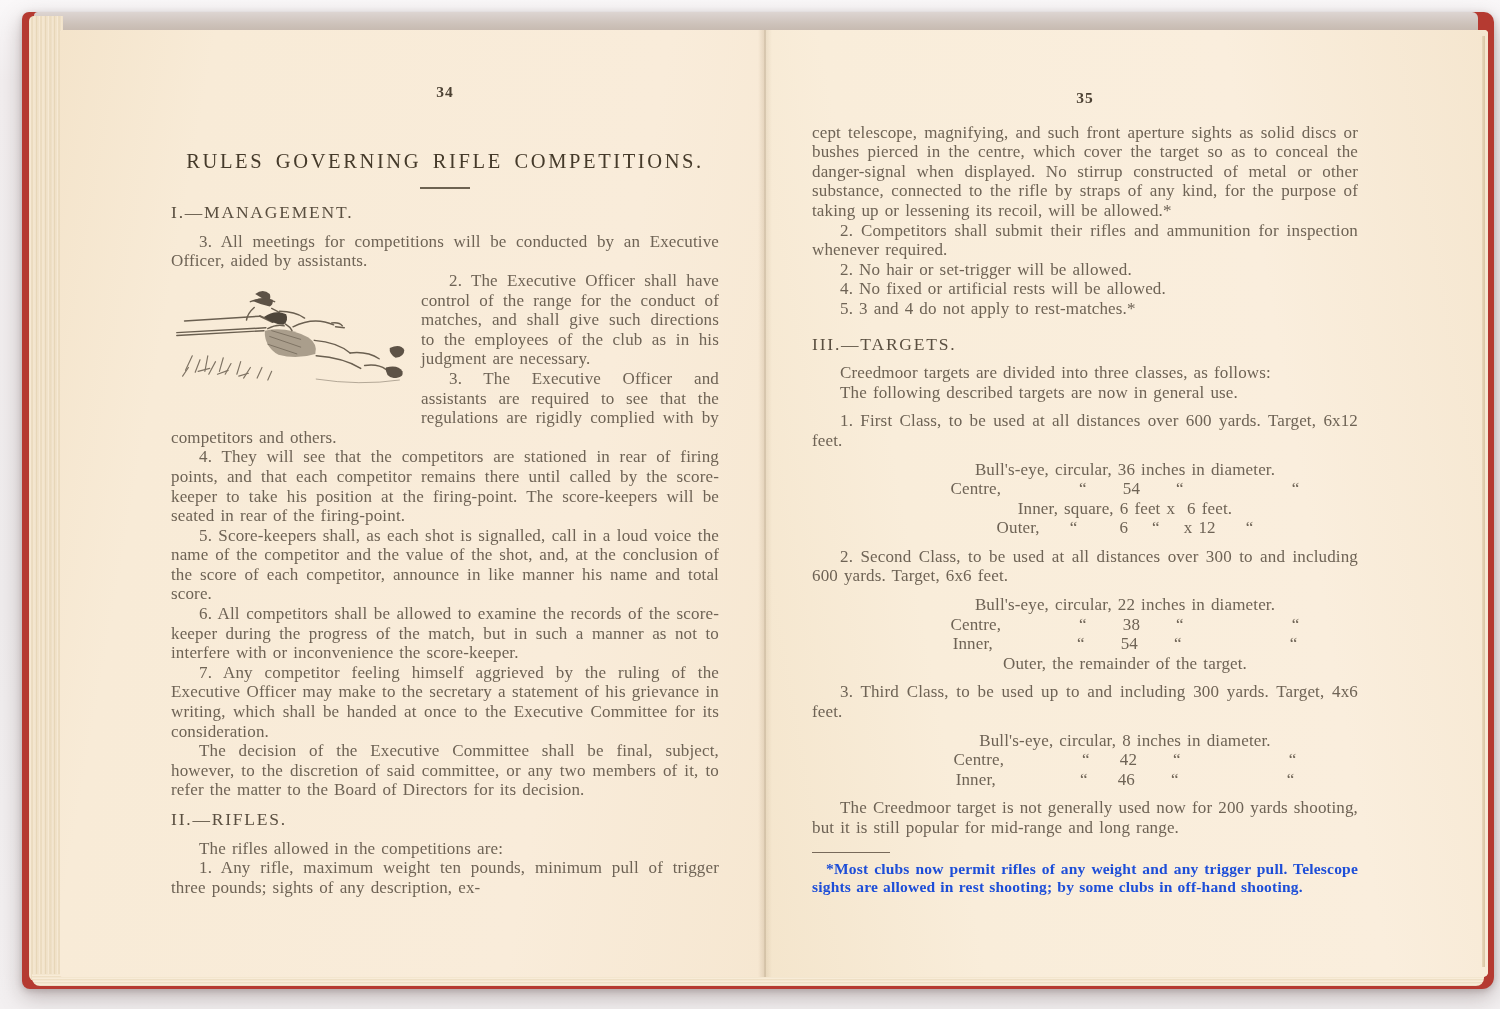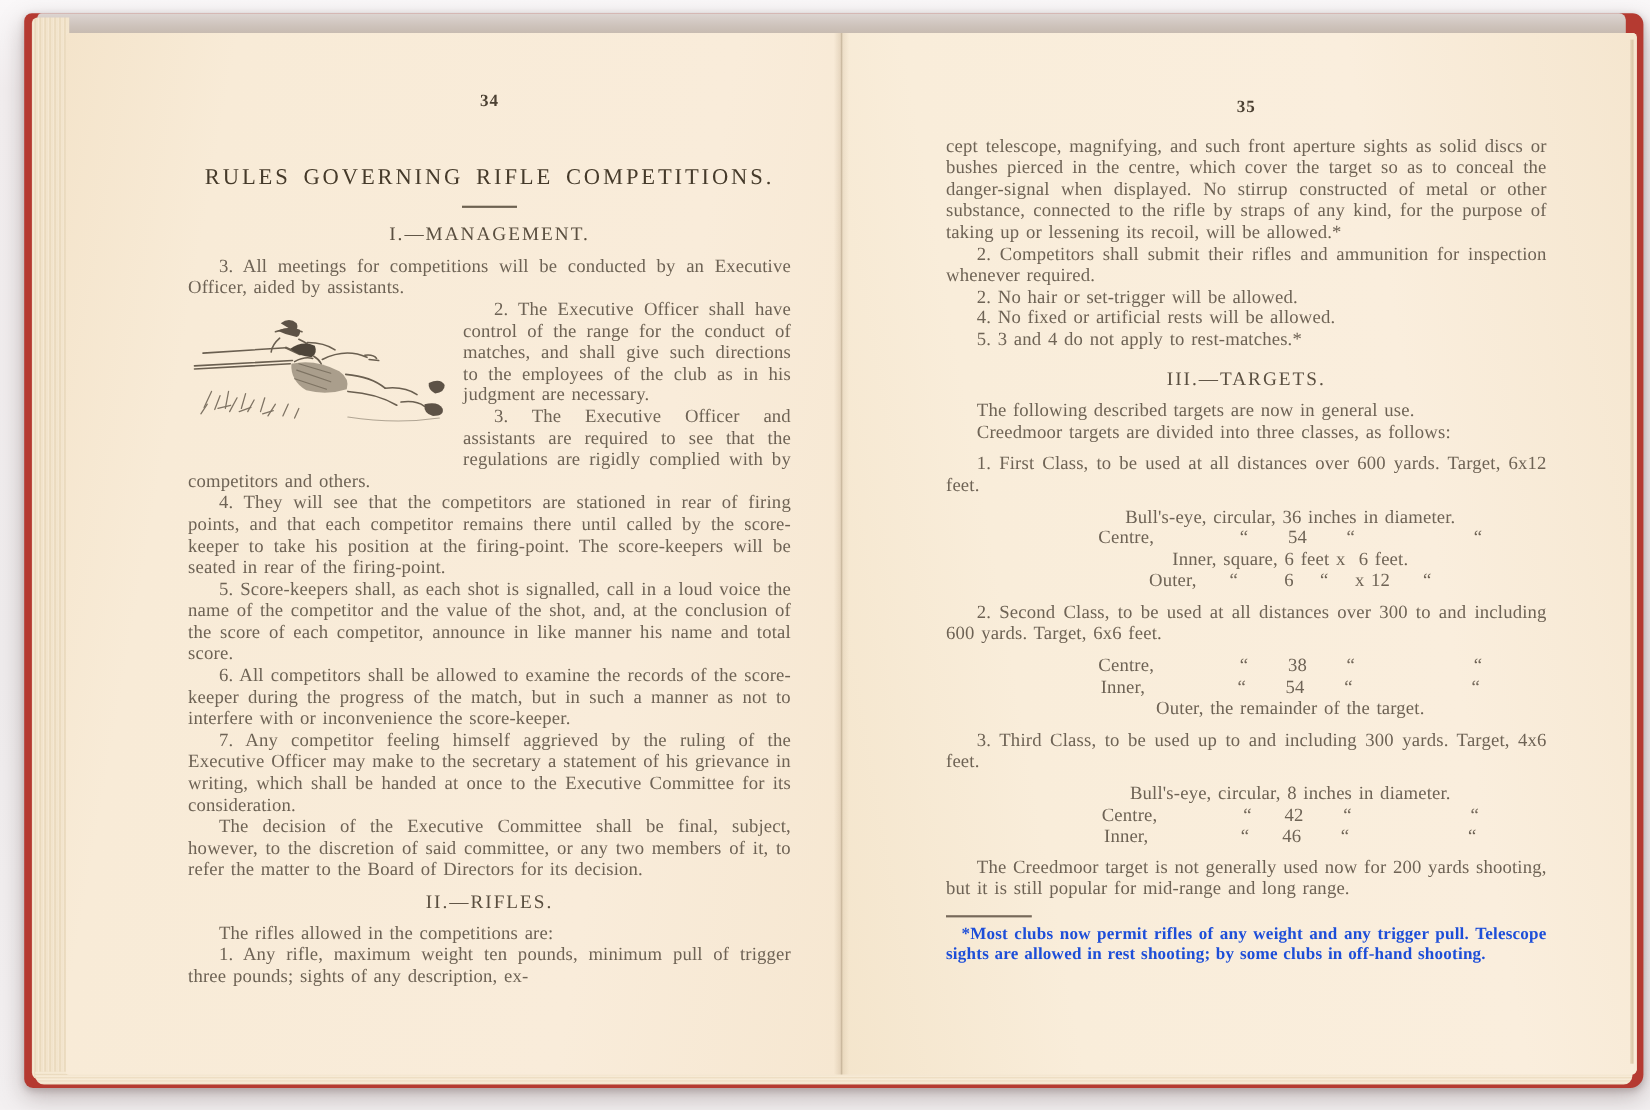--- a/index.html
+++ b/index.html
@@ -53,29 +53,29 @@
   .right-edge-line{
     position:absolute;right:3px;top:6px;bottom:10px;width:3px;
     background:linear-gradient(to right,#e8d7ba,#d9c5a4);
   }
   
   .col{
     position:absolute;z-index:5;color:#6e6355;
     font-size:17px;line-height:19.6px;word-spacing:1.6px;letter-spacing:.15px;
   }
   .col-left{left:171px;top:82px;width:548px;}
-  .col-right{left:860px;top:88px;width:546px;}
+  .col-right{left:812px;top:88px;width:546px;}
   .pagenum{text-align:center;font-size:15.5px;font-weight:bold;color:#4c4133;letter-spacing:1px;}
   .page-title{
     margin-top:50px;text-align:center;font-weight:normal;font-size:20.5px;
     letter-spacing:2.6px;color:#453a2a;word-spacing:4px;
   }
   .title-rule{width:50px;height:2px;background:#6d6251;margin:16px auto 14px;}
   .sec-heading{
-    text-align:center;font-size:17.5px;letter-spacing:1.8px;color:#5a4f40;
+    text-align:left;font-size:17.5px;letter-spacing:1.8px;color:#5a4f40;
     margin:10px 0 9px;word-spacing:2px;
   }
   .para{margin:0;text-align:justify;text-indent:28px;}
   .para.cont{text-indent:0;}
   .para.mt{margin-top:9px;}
   .fig{
     float:left;width:242px;height:148px;margin:6px 8px 2px 0;
   }
   .fig svg{width:100%;height:100%;}
   .spec-block{margin:9px 0 9px 80px;}
@@ -184,33 +184,34 @@
 
 <div class="col col-right">
   <div class="pagenum">35</div>
   <p class="para cont" style="margin-top:15px;">cept telescope, magnifying, and such front aperture sights as solid discs or bushes pierced in the centre, which cover the target so as to conceal the danger-signal when displayed. No stirrup constructed of metal or other substance, connected to the rifle by straps of any kind, for the purpose of taking up or lessening its recoil, will be allowed.*</p>
   <p class="para">2. Competitors shall submit their rifles and ammunition for inspection whenever required.</p>
   <p class="para">2. No hair or set-trigger will be allowed.</p>
   <p class="para">4. No fixed or artificial rests will be allowed.</p>
   <p class="para">5. 3 and 4 do not apply to rest-matches.*</p>
 
   <div class="sec-heading" style="margin-top:16px;">III.—TARGETS.</div>
+  <p class="para">Creedmoor targets are divided into three classes, as follows:</p>
   <p class="para">The following described targets are now in general use.</p>
-  <p class="para">Creedmoor targets are divided into three classes, as follows:</p>
 
   <p class="para mt">1. First Class, to be used at all distances over 600 yards. Target, 6x12 feet.</p>
   <div class="spec-block">
     <p class="spec">Bull's-eye, circular, 36 inches in diameter.</p>
     <p class="spec">Centre,             “      54      “                  “</p>
     <p class="spec">Inner, square, 6 feet x  6 feet.</p>
     <p class="spec">Outer,     “       6    “    x 12     “</p>
   </div>
 
   <p class="para">2. Second Class, to be used at all distances over 300 to and including 600 yards.  Target, 6x6 feet.</p>
   <div class="spec-block">
+    <p class="spec">Bull's-eye, circular, 22 inches in diameter.</p>
     <p class="spec">Centre,             “      38      “                  “</p>
     <p class="spec">Inner,              “      54      “                  “</p>
     <p class="spec">Outer, the remainder of the target.</p>
   </div>
 
   <p class="para">3. Third Class, to be used up to and including 300 yards. Target, 4x6 feet.</p>
   <div class="spec-block">
     <p class="spec">Bull's-eye, circular, 8 inches in diameter.</p>
     <p class="spec">Centre,             “     42      “                  “</p>
     <p class="spec">Inner,              “     46      “                  “</p>

